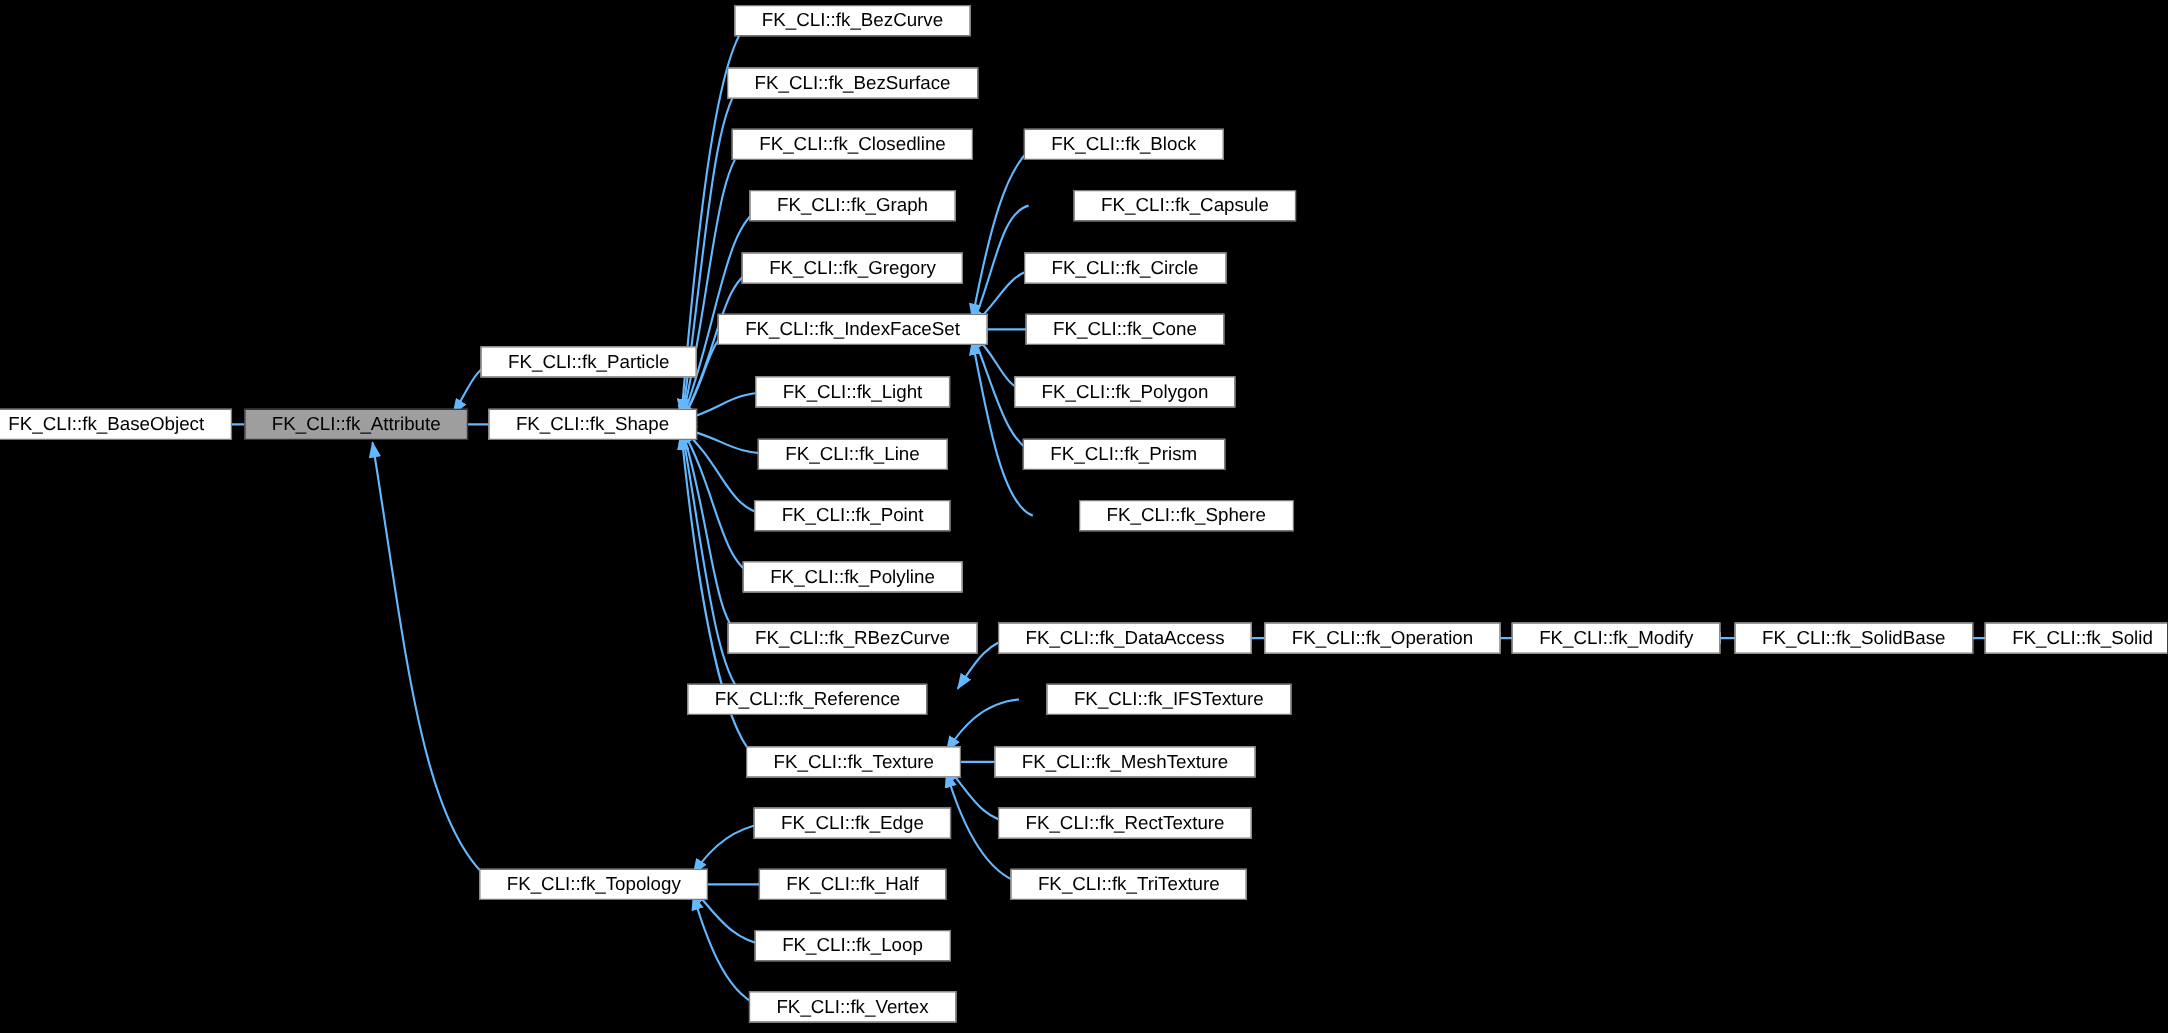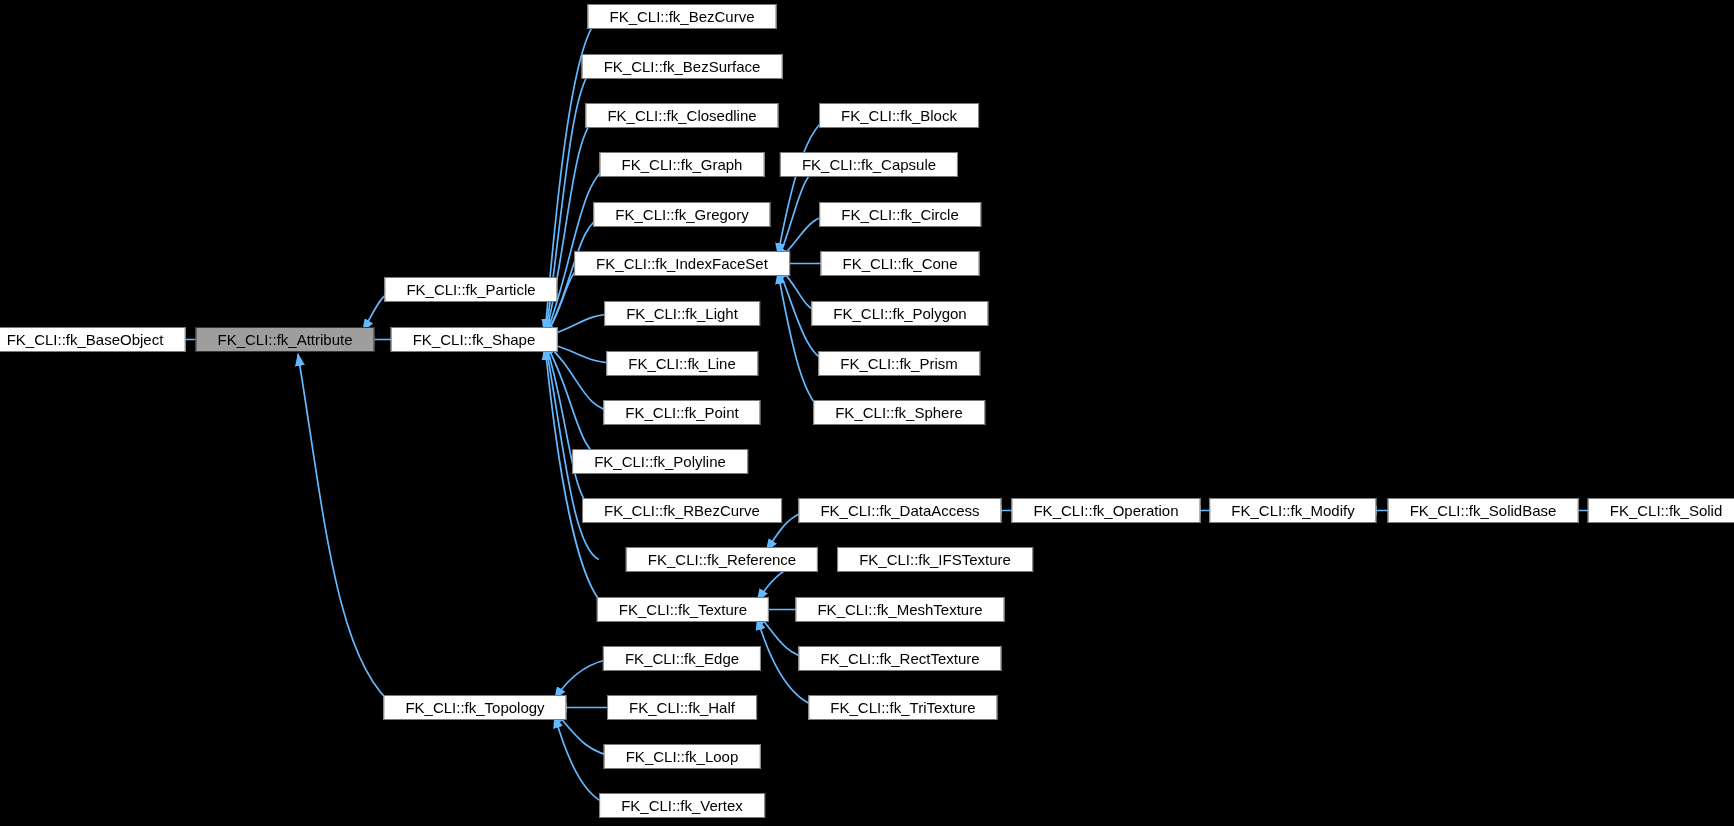--- a/index.html
+++ b/index.html
@@ -80,31 +80,31 @@
   <div class="node" style="left:474px;top:327px">FK_CLI::fk_Shape</div>
   <div class="node" style="left:682px;top:4px">FK_CLI::fk_BezCurve</div>
   <div class="node" style="left:682px;top:54px">FK_CLI::fk_BezSurface</div>
   <div class="node" style="left:682px;top:103px">FK_CLI::fk_Closedline</div>
   <div class="node" style="left:682px;top:152px">FK_CLI::fk_Graph</div>
   <div class="node" style="left:682px;top:202px">FK_CLI::fk_Gregory</div>
   <div class="node" style="left:682px;top:251px">FK_CLI::fk_IndexFaceSet</div>
   <div class="node" style="left:682px;top:301px">FK_CLI::fk_Light</div>
   <div class="node" style="left:682px;top:351px">FK_CLI::fk_Line</div>
   <div class="node" style="left:682px;top:400px">FK_CLI::fk_Point</div>
-  <div class="node" style="left:660px;top:449px">FK_CLI::fk_Polyline</div>
+  <div class="node" style="left:682px;top:449px">FK_CLI::fk_Polyline</div>
   <div class="node" style="left:682px;top:498px">FK_CLI::fk_RBezCurve</div>
-  <div class="node" style="left:722px;top:547px">FK_CLI::fk_Reference</div>
+  <div class="node" style="left:646px;top:547px">FK_CLI::fk_Reference</div>
   <div class="node" style="left:683px;top:597px">FK_CLI::fk_Texture</div>
   <div class="node" style="left:899px;top:103px">FK_CLI::fk_Block</div>
-  <div class="node" style="left:869px;top:152px">FK_CLI::fk_Capsule</div>
+  <div class="node" style="left:948px;top:152px">FK_CLI::fk_Capsule</div>
   <div class="node" style="left:900px;top:202px">FK_CLI::fk_Circle</div>
   <div class="node" style="left:900px;top:251px">FK_CLI::fk_Cone</div>
   <div class="node" style="left:900px;top:301px">FK_CLI::fk_Polygon</div>
   <div class="node" style="left:899px;top:351px">FK_CLI::fk_Prism</div>
-  <div class="node" style="left:899px;top:400px">FK_CLI::fk_Sphere</div>
+  <div class="node" style="left:949px;top:400px">FK_CLI::fk_Sphere</div>
   <div class="node" style="left:900px;top:498px">FK_CLI::fk_DataAccess</div>
   <div class="node" style="left:1106px;top:498px">FK_CLI::fk_Operation</div>
   <div class="node" style="left:1293px;top:498px">FK_CLI::fk_Modify</div>
   <div class="node" style="left:1483px;top:498px">FK_CLI::fk_SolidBase</div>
   <div class="node" style="left:1666px;top:498px">FK_CLI::fk_Solid</div>
   <div class="node" style="left:935px;top:547px">FK_CLI::fk_IFSTexture</div>
   <div class="node" style="left:900px;top:597px">FK_CLI::fk_MeshTexture</div>
   <div class="node" style="left:900px;top:646px">FK_CLI::fk_RectTexture</div>
   <div class="node" style="left:903px;top:695px">FK_CLI::fk_TriTexture</div>
   <div class="node" style="left:475px;top:695px">FK_CLI::fk_Topology</div>

